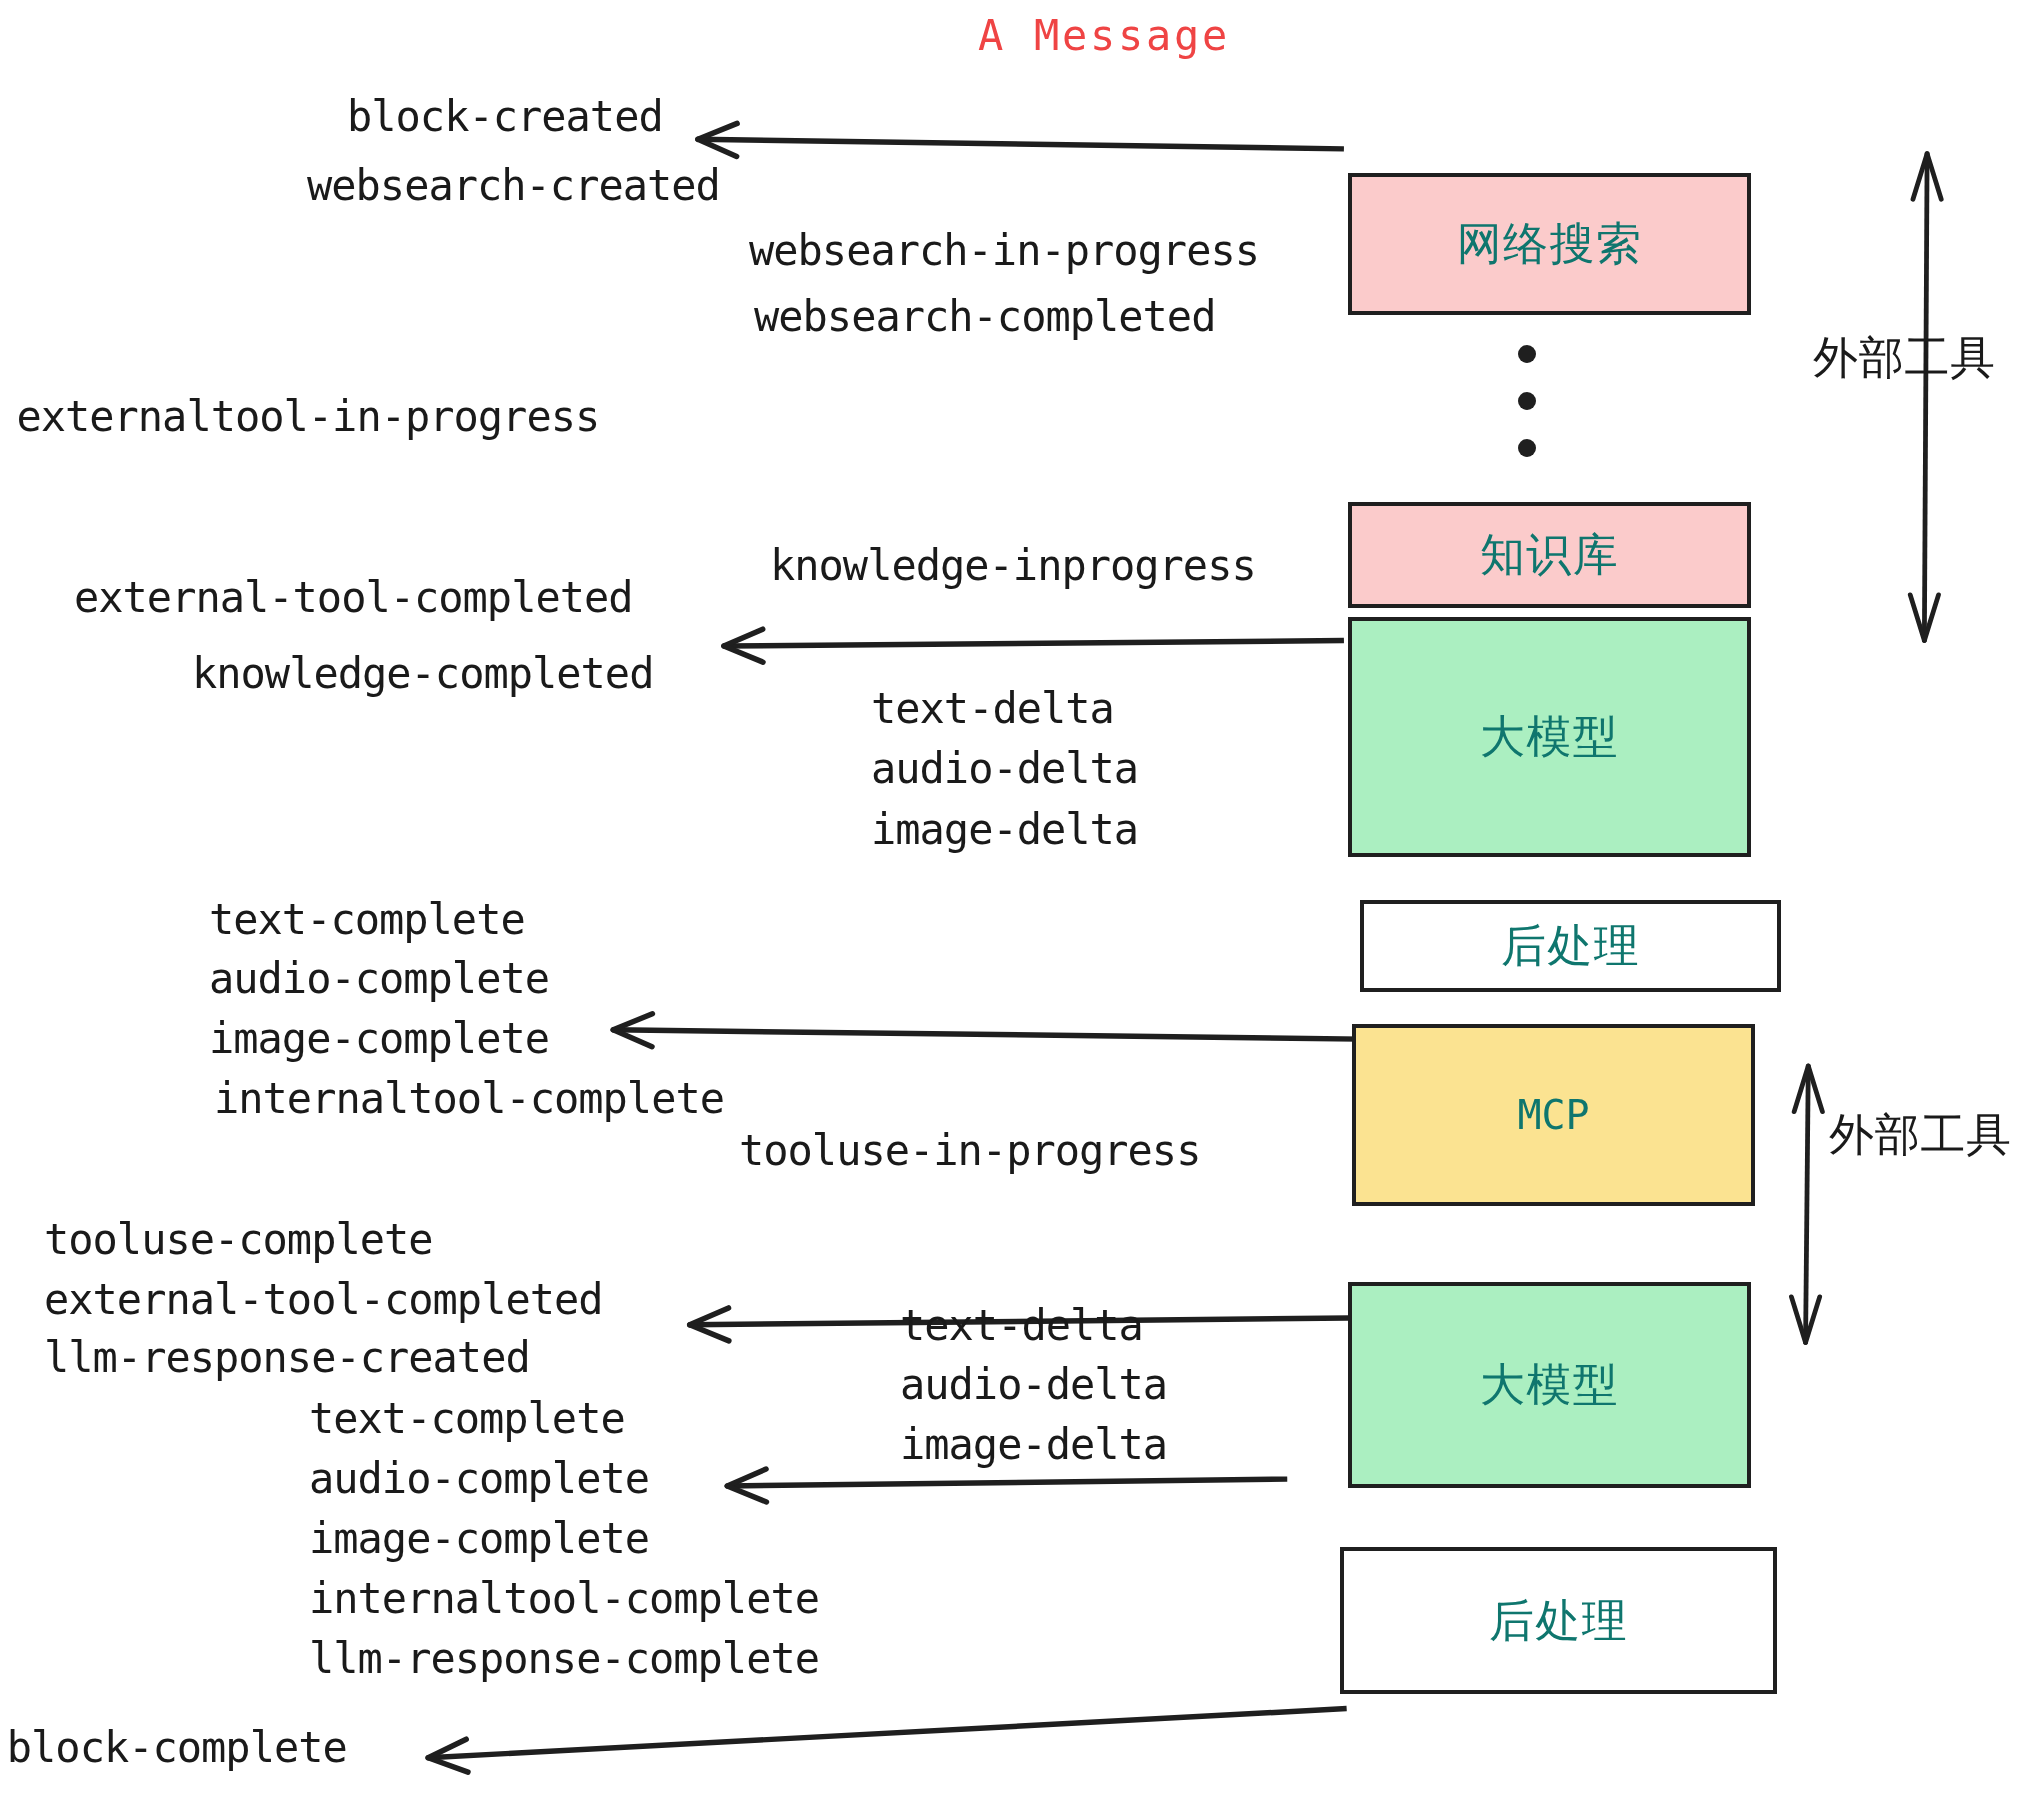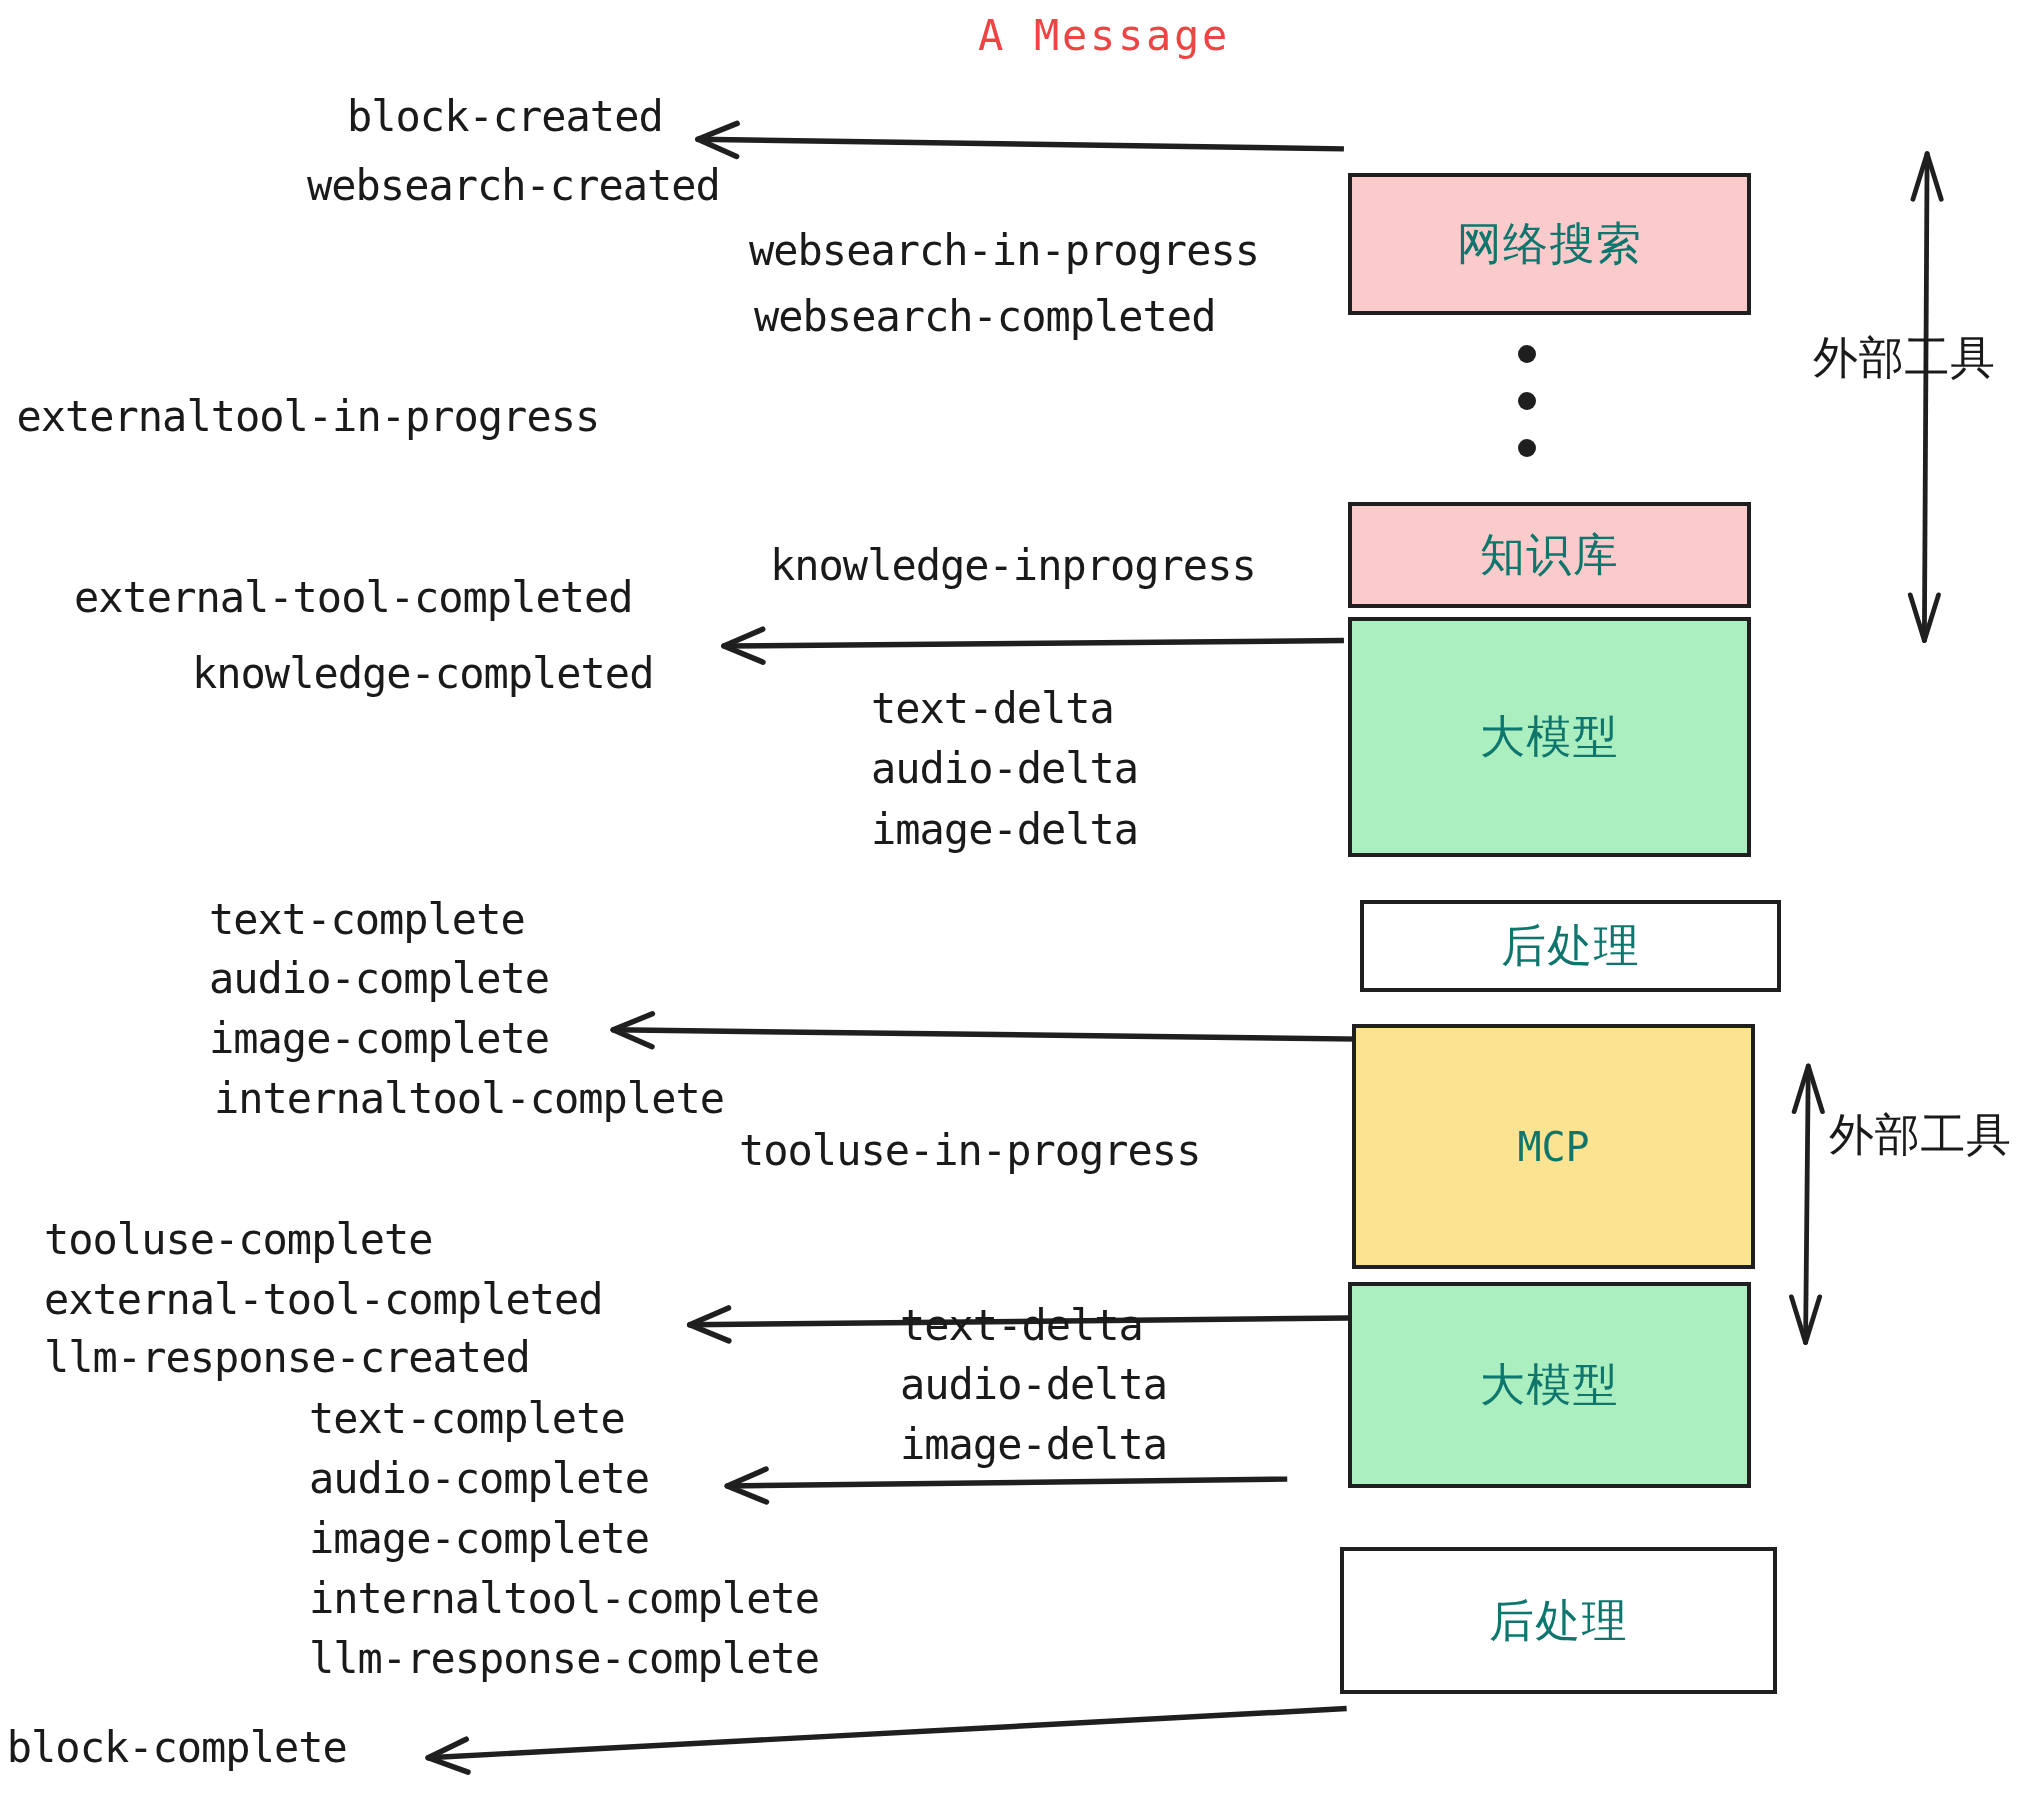--- a/index.html
+++ b/index.html
@@ -158,21 +158,21 @@
       </div>
       <div class="node" style="left: 1348px; top: 502px; width: 403px; height: 106px; background: rgb(251, 203, 203); border-color: rgb(31, 31, 31);">
         <span>知识库</span>
       </div>
       <div class="node" style="left: 1348px; top: 617px; width: 403px; height: 240px; background: rgb(171, 239, 193); border-color: rgb(31, 31, 31);">
         <span>大模型</span>
       </div>
       <div class="node" style="left: 1360px; top: 900px; width: 421px; height: 92px; background: rgb(255, 255, 255); border-color: rgb(31, 31, 31);">
         <span>后处理</span>
       </div>
-      <div class="node mono" style="left: 1352px; top: 1024px; width: 403px; height: 245px; background: rgb(251, 227, 145); border-color: rgb(31, 31, 31);">
+      <div class="node mono" style="left: 1352px; top: 1024px; width: 403px; height: 182px; background: rgb(251, 227, 145); border-color: rgb(31, 31, 31);">
         <span>MCP</span>
       </div>
       <div class="node" style="left: 1348px; top: 1282px; width: 403px; height: 206px; background: rgb(171, 239, 193); border-color: rgb(31, 31, 31);">
         <span>大模型</span>
       </div>
       <div class="node" style="left: 1340px; top: 1547px; width: 437px; height: 147px; background: rgb(255, 255, 255); border-color: rgb(31, 31, 31);">
         <span>后处理</span>
       </div>
     </div>
   <div id="events-layer">

